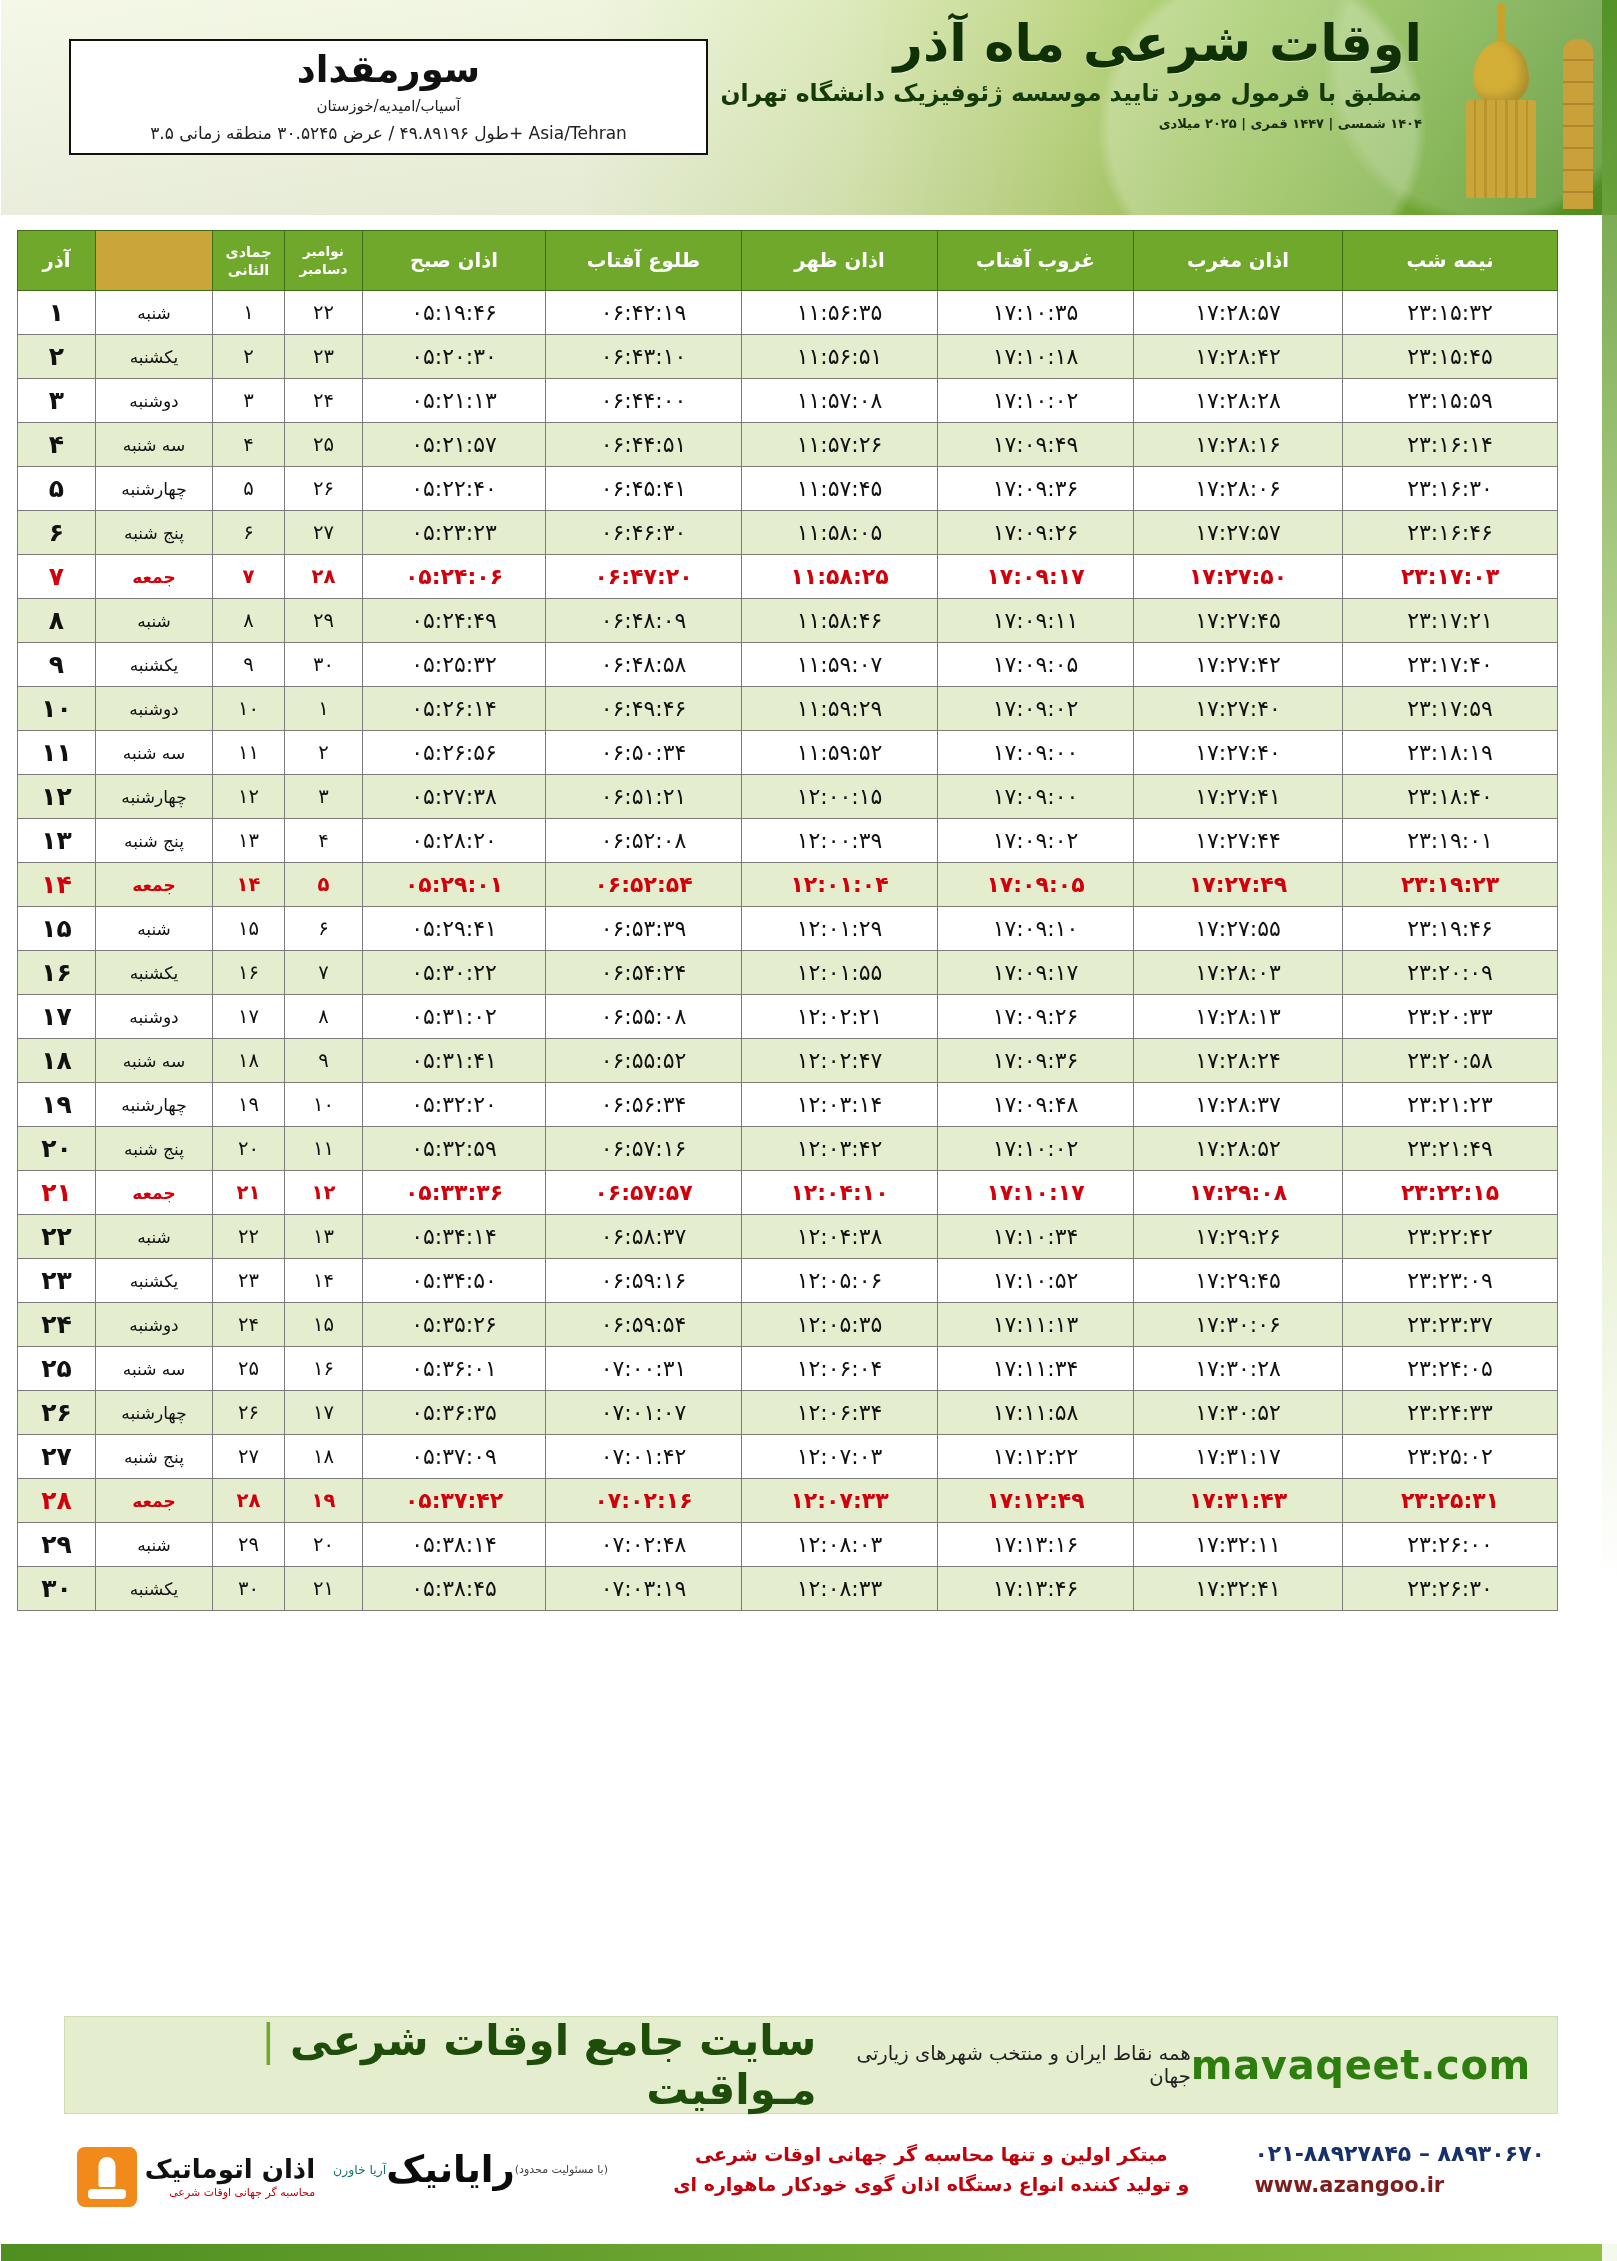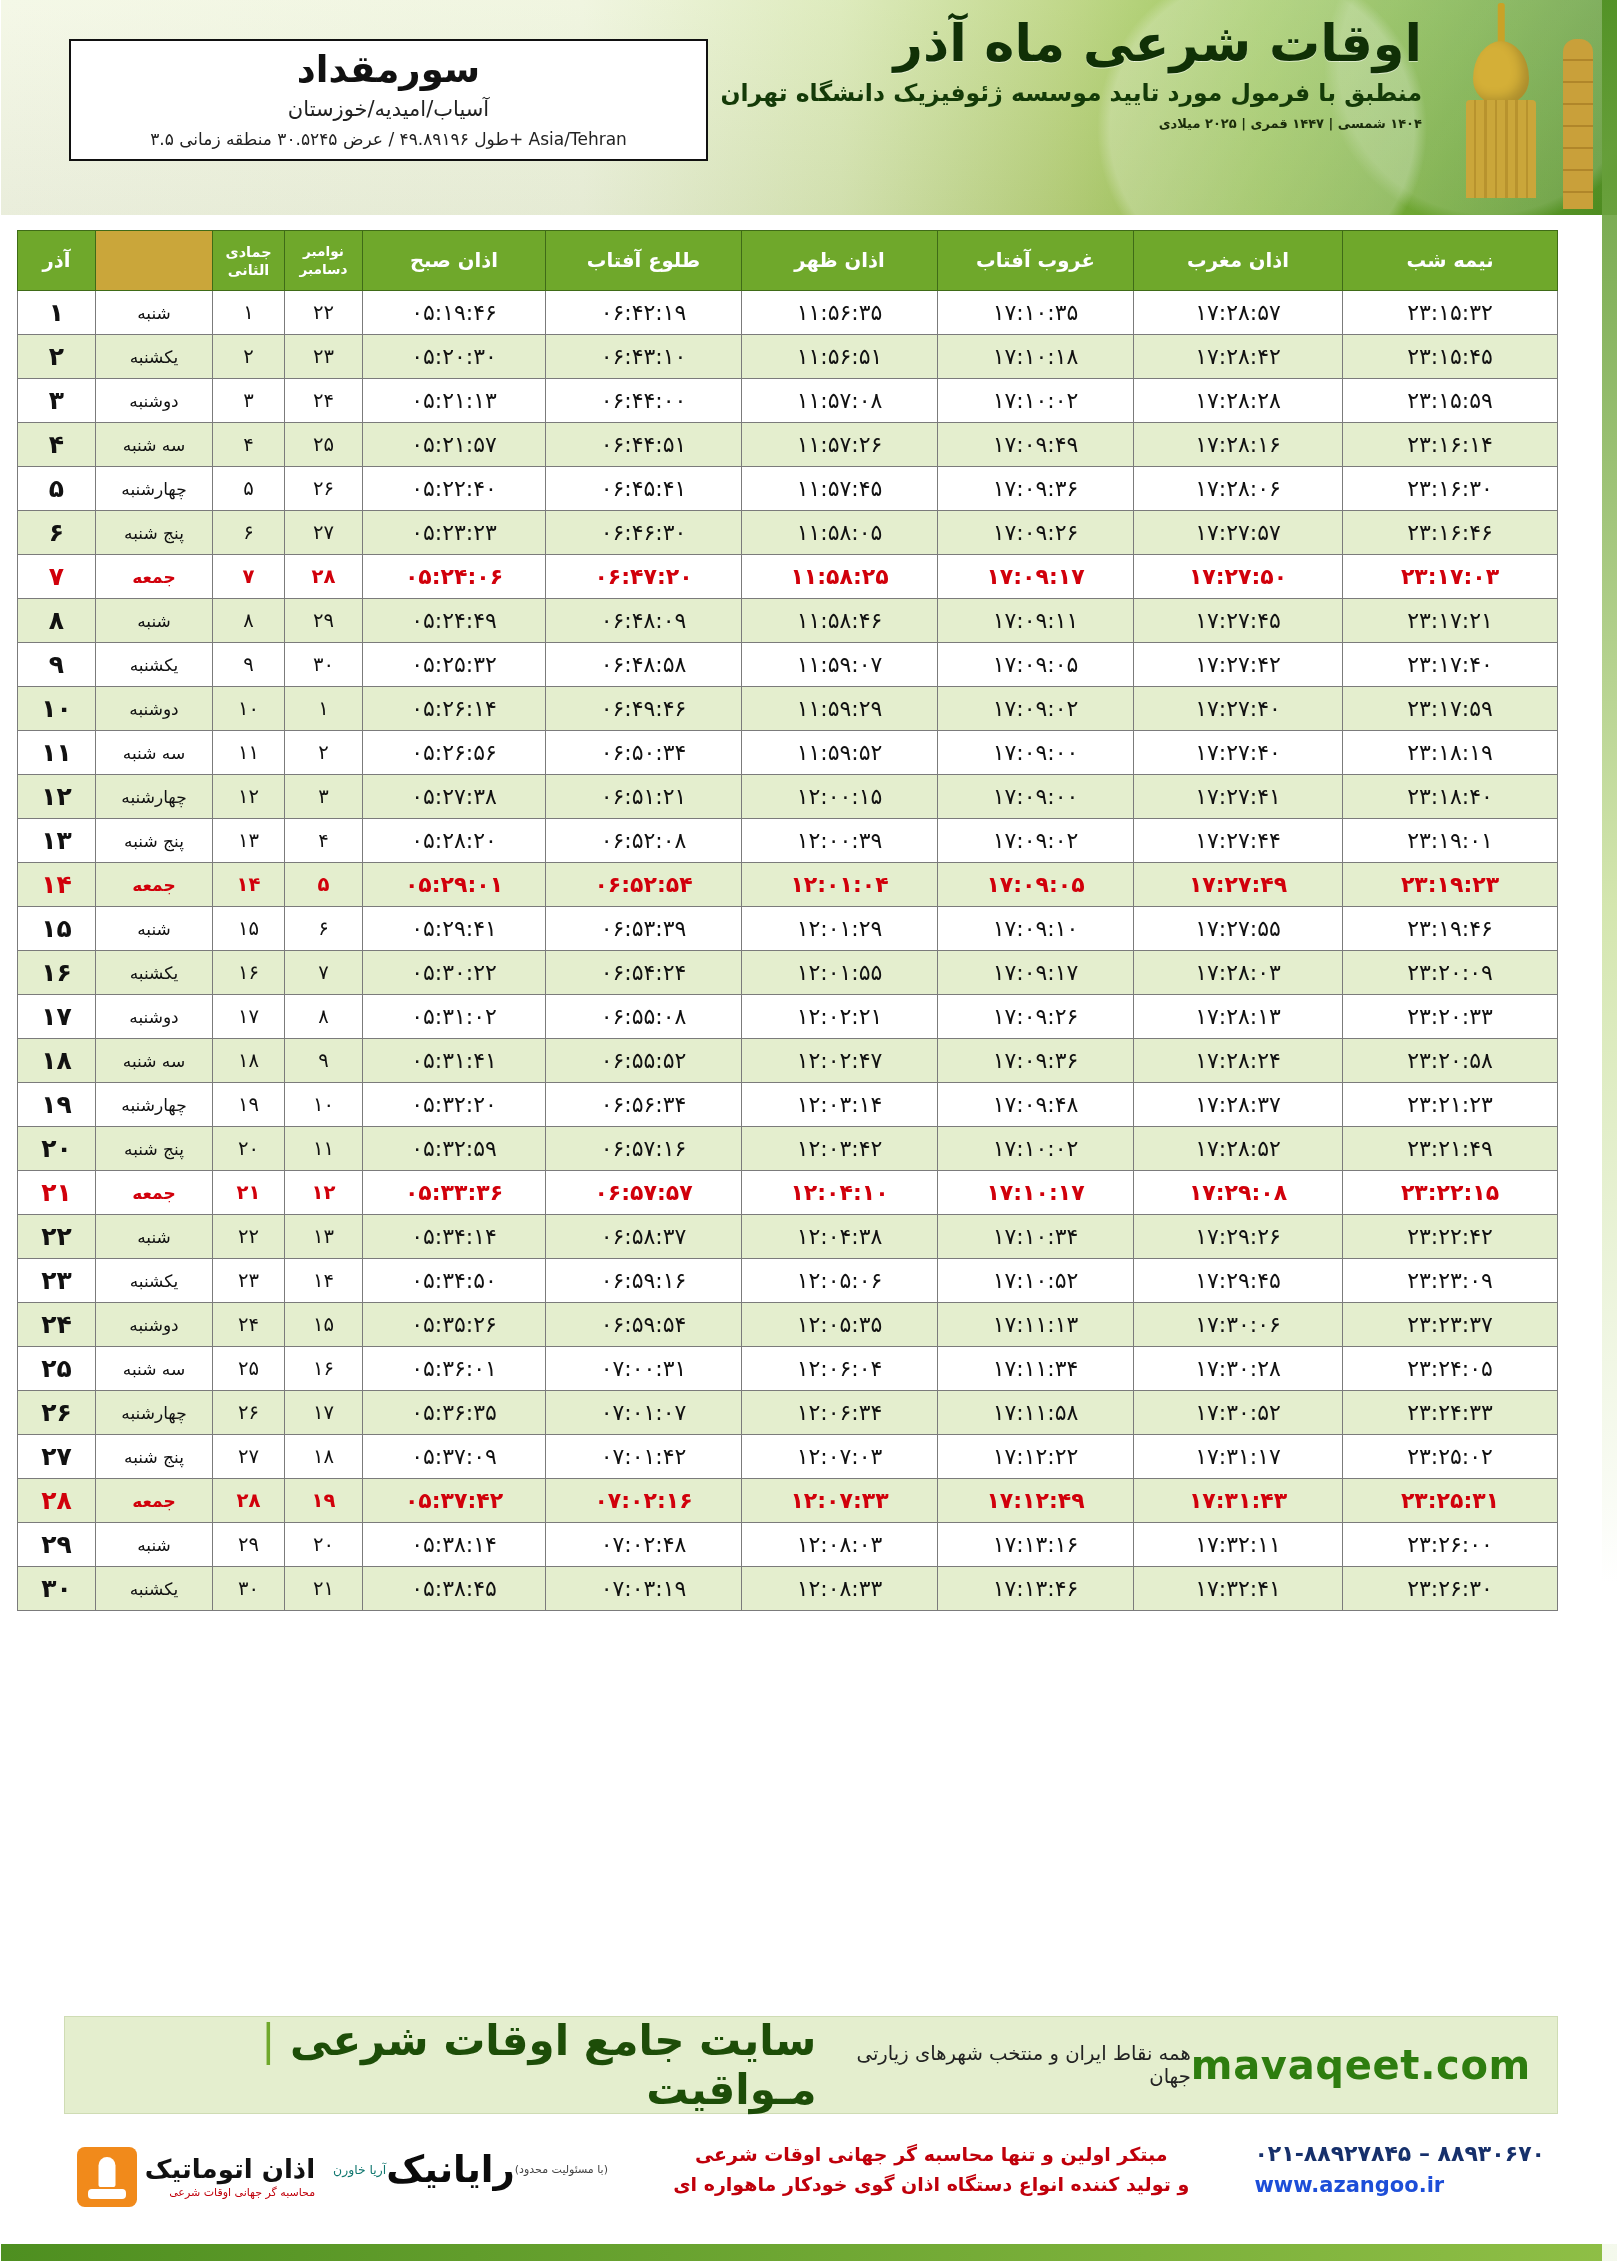--- a/index.html
+++ b/index.html
@@ -63,21 +63,21 @@
   .h-sub2{
     font-size:13px;margin-top:9px;color:#1a2b0a;font-weight:bold;
   }
   
   .locbox{
     position:absolute;left:69px;top:39px;width:639px;
     border:2px solid #111;background:#fff;text-align:center;padding:9px 6.5px 10.4px;
     box-sizing:border-box;
   }
   .loc-city{font-size:37px;font-weight:bold;color:#111;line-height:1.1;}
-  .loc-sub{font-size:21px;color:#222;margin-top:6.5px;}
+  .loc-sub{font-size:15px;color:#222;margin-top:6.5px;}
   .loc-coord{font-size:17px;color:#222;margin-top:7.8px;direction:ltr;}
   
   .note{
     position:absolute;left:69px;top:196px;width:1487px;text-align:right;
     font-size:15px;color:#1a1a1a;direction:rtl;margin-top:36px;
   }
   .note b{color:#c0000b;}
   
   .table-wrap{position:absolute;left:64px;top:230px;width:1494px;}
   table{border-collapse:collapse;width:100%;table-layout:fixed;}
@@ -127,21 +127,21 @@
     font-size:40px;color:#2e7d0f;font-weight:bold;direction:ltr;letter-spacing:0.7px;
   }
   .mv-tag{font-size:19.6px;color:#222;}
   .mv-brand{font-size:42px;font-weight:bold;color:#1d4d08;}
   .mv-brand .sep{color:#6fa82b;font-weight:normal;}
   .foot-bottom{
     display:flex;align-items:center;justify-content:space-between;
     margin-top:17px;padding:0 13px;box-sizing:border-box;
   }
   .phones{direction:ltr;text-align:left;font-size:22px;color:#16306b;font-weight:bold;line-height:1.5;}
-  .phones .web{font-size:21px;color:#1d4ed8;}
+  .phones .web{font-size:21px;color:#7f1d1d;}
   .mid-text{text-align:center;font-size:19px;color:#c0000b;line-height:1.6;font-weight:bold;}
   .logos{display:flex;align-items:center;gap:18px;}
   .logo-box{display:flex;flex-direction:row;align-items:center;}
   .logo-rayaneek{font-size:37px;font-weight:bold;color:#0b0b0b;}
   .logo-azan{
     display:flex;align-items:center;gap:7.8px;margin-top:16px;
   }
   .azan-mark{
     width:60px;height:60px;border-radius:7.8px;background:#f18a1b;
     position:relative;

